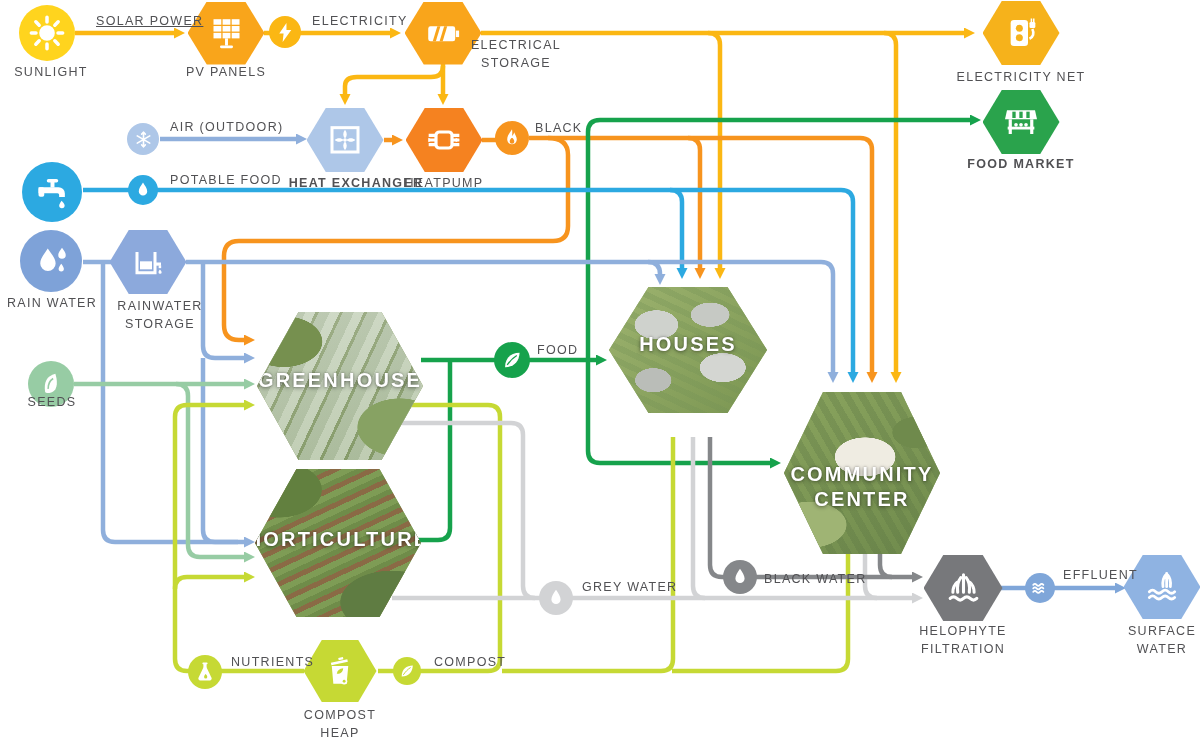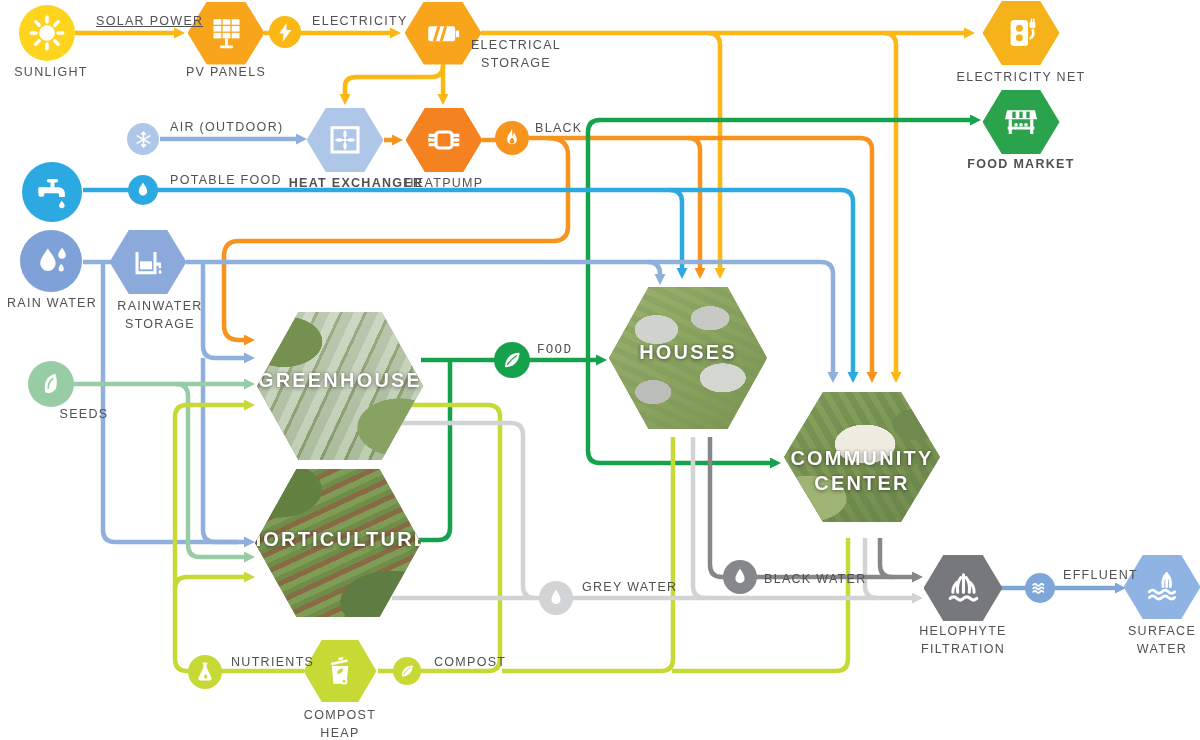--- a/index.html
+++ b/index.html
@@ -119,24 +119,24 @@
         <path d="M 880 538 V 565 Q 880 577 892 577" fill="none" stroke="#85878A" stroke-width="4.5"></path>
       </g>
   </svg>
   <div id="nodes-layer">
       <div class="node photo ph-greenhouse" style="left: 257px; top: 286px; width: 166px; height: 148px;">
         <div class="photo-label" style="transform: translateY(-6px);">GREENHOUSE</div>
       </div>
       <div class="node photo ph-horticulture" style="left: 255px; top: 469px; width: 166px; height: 148px;">
         <div class="photo-label" style="transform: translateY(-4px);">HORTICULTURE</div>
       </div>
-      <div class="node photo ph-houses" style="left: 609px; top: 287px; width: 158px; height: 142px;">
+      <div class="node photo ph-houses" style="left: 609px; top: 287px; width: 158px; height: 126px;">
         <div class="photo-label" style="transform: translateY(-6px);">HOUSES</div>
       </div>
-      <div class="node photo ph-community-center" style="left: 784px; top: 392px; width: 156px; height: 130px; align-items: center;">
+      <div class="node photo ph-community-center" style="left: 784px; top: 392px; width: 156px; height: 162px; align-items: center;">
         <div class="photo-label" style="transform: translateY(14px);">COMMUNITY
 CENTER</div>
       </div>
       <div class="node hex" style="left: 187.5px; top: 1.5px; width: 77px; height: 63px; background: rgb(249, 165, 27);">
         <span>
           <svg width="39" height="39" viewBox="0 0 24 24" style="color:#F9A51B">
             <g fill="#fff">
               <rect x="4" y="3.2" width="4.8" height="3.4"></rect>
               <rect x="9.6" y="3.2" width="4.8" height="3.4"></rect>
               <rect x="15.2" y="3.2" width="4.8" height="3.4"></rect>
@@ -412,22 +412,22 @@
       <div class="lbl center" style="left: 1021px; top: 69px;">ELECTRICITY NET</div>
       <div class="lbl center" style="left: 1021px; top: 156px; font-weight: bold;">FOOD MARKET</div>
       <div class="lbl" style="left: 170px; top: 119px;">AIR (OUTDOOR)</div>
       <div class="lbl center" style="left: 356px; top: 175px; font-weight: bold;">HEAT EXCHANGER</div>
       <div class="lbl center" style="left: 444px; top: 175px;">HEATPUMP</div>
       <div class="lbl" style="left: 535px; top: 120px;">BLACK</div>
       <div class="lbl" style="left: 170px; top: 172px;">POTABLE FOOD</div>
       <div class="lbl center" style="left: 52px; top: 295px;">RAIN WATER</div>
       <div class="lbl center" style="left: 148px; top: 298px; margin-left: 12px;">RAINWATER
 STORAGE</div>
-      <div class="lbl center" style="left: 52px; top: 406px; margin-left: 32px;">SEEDS</div>
-      <div class="lbl" style="left: 537px; top: 342px; font-family: Liberation Mono, monospace;">FOOD</div>
+      <div class="lbl center" style="left: 52px; top: 394px;">SEEDS</div>
+      <div class="lbl" style="left: 537px; top: 342px;">FOOD</div>
       <div class="lbl" style="left: 582px; top: 579px;">GREY WATER</div>
       <div class="lbl" style="left: 764px; top: 557px; margin-top: 14px;">BLACK WATER</div>
       <div class="lbl" style="left: 231px; top: 654px;">NUTRIENTS</div>
       <div class="lbl" style="left: 434px; top: 654px;">COMPOST</div>
       <div class="lbl center" style="left: 340px; top: 707px;">COMPOST
 HEAP</div>
       <div class="lbl center" style="left: 963px; top: 623px;">HELOPHYTE
 FILTRATION</div>
       <div class="lbl center" style="left: 1162px; top: 623px;">SURFACE
 WATER</div>

